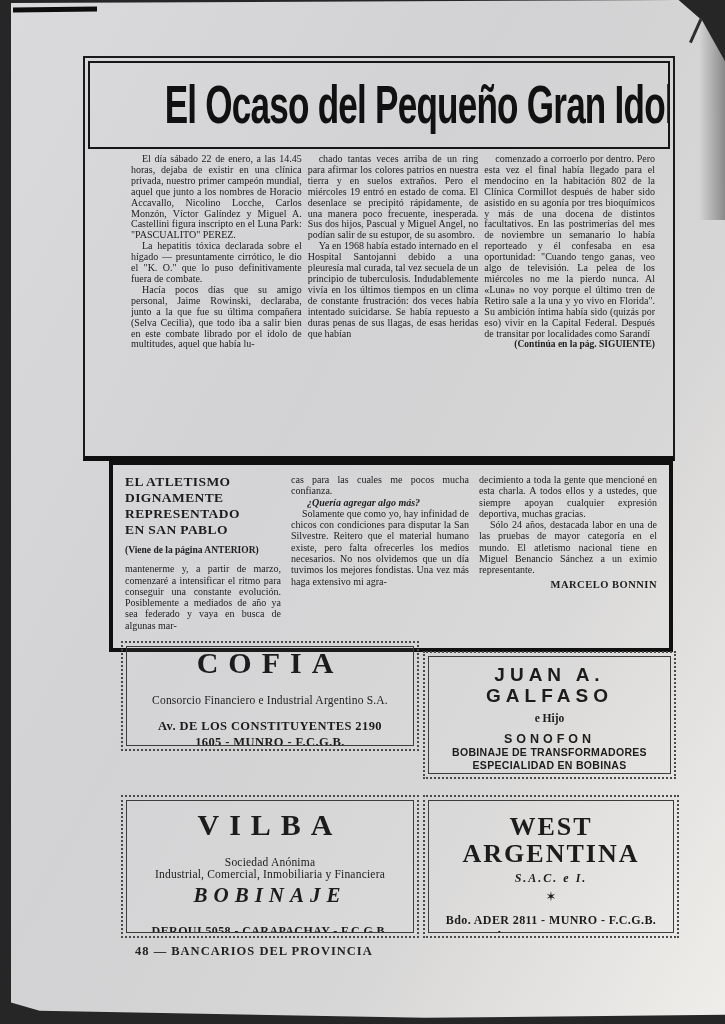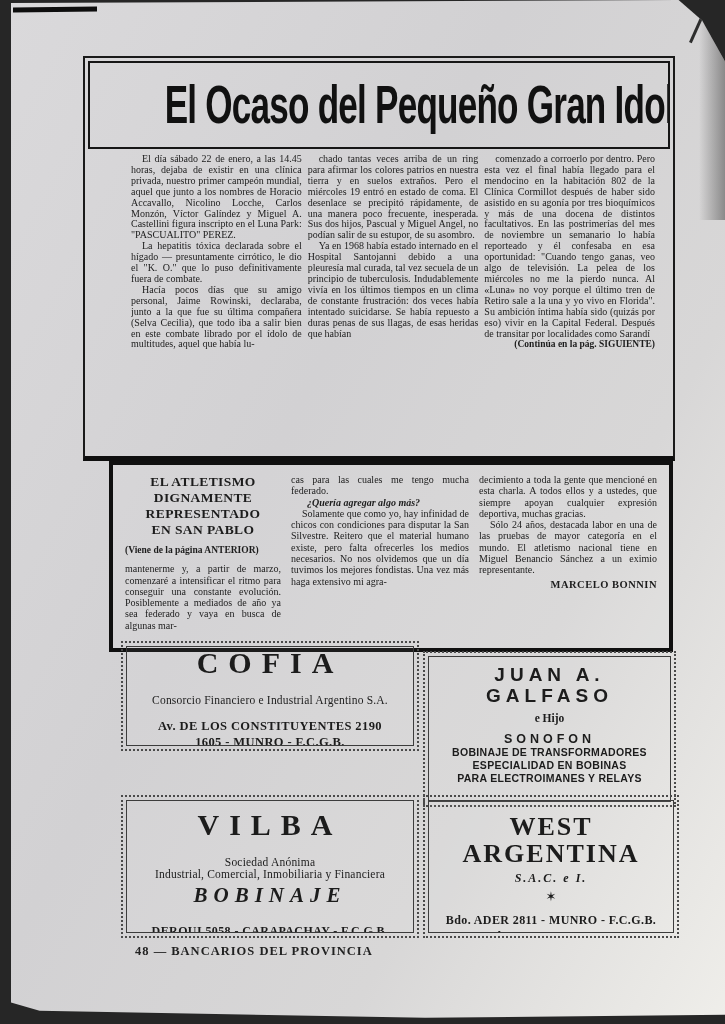--- a/index.html
+++ b/index.html
@@ -45,35 +45,35 @@
   
   .atl-box{
     position:absolute;left:98px;top:461px;width:564px;height:191px;
     border:4px solid #101010;background:rgba(255,255,255,.06);
     display:flex;gap:10px;padding:9px 12px;box-sizing:border-box;overflow:hidden;
   }
   .atl-col{overflow:hidden;font-size:10px;line-height:11.3px;text-align:justify;}
   .atl-col1{width:156px;flex:none;}
   .atl-col2{width:178px;flex:none;}
   .atl-col3{flex:1;}
-  .atl-title{font-family:"Liberation Serif", serif;font-weight:bold;font-size:13.5px;line-height:16px;letter-spacing:.4px;text-align:center;margin-bottom:7px;}
+  .atl-title{font-family:"Liberation Serif", serif;font-weight:bold;font-size:13.5px;line-height:16px;letter-spacing:.4px;text-align:left;margin-bottom:7px;}
   .atl-note{font-weight:bold;font-size:9.5px;margin-bottom:7px;text-align:left;}
   .atl-col p{margin:0;}
   .atl-question{font-weight:bold;font-style:italic;text-indent:16px;margin:1px 0;}
   .atl-byline{font-weight:bold;text-align:right;letter-spacing:.5px;font-size:10.5px;margin-top:3px;}
   .indent{text-indent:11px;}
 
   
   .ad{
     position:absolute;background:rgba(255,255,255,.05);
     border:1px solid #3c3c3c;outline:2px dotted #4a4a4a;outline-offset:3px;
     box-sizing:border-box;text-align:center;overflow:hidden;
   }
   .ad-cofia{left:115px;top:646px;width:288px;height:100px;padding-top:0;}
-  .ad-galfaso{left:417px;top:656px;width:243px;height:146px;padding-top:8px;}
+  .ad-galfaso{left:417px;top:656px;width:243px;height:118px;padding-top:8px;}
   .ad-vilba{left:115px;top:800px;width:288px;height:133px;padding-top:8px;}
   .ad-west{left:417px;top:800px;width:246px;height:133px;padding-top:12px;}
   .ad-name-big{font-family:"Liberation Serif", serif;font-weight:bold;font-size:30px;letter-spacing:10px;line-height:1.05;}
   .ad-name-med{font-family:"Liberation Sans", sans-serif;font-weight:bold;font-size:19px;letter-spacing:5px;line-height:1.1;}
   .ad-tagline{font-size:11.5px;margin-top:15px;letter-spacing:.2px;}
   .ad-lines{font-family:"Liberation Serif", serif;font-weight:bold;font-size:12.5px;line-height:16px;margin-top:12px;letter-spacing:.4px;}
   .ad-sub{font-weight:bold;font-size:11.5px;margin-top:5px;}
   .ad-brand{font-weight:bold;font-size:12.5px;letter-spacing:4px;margin-top:8px;font-family:"Liberation Sans", sans-serif;}
   .ad-smalls{font-size:10.5px;line-height:13px;font-weight:bold;letter-spacing:.3px;font-family:"Liberation Sans", sans-serif;}
   .ad-product{font-family:"Liberation Serif", serif;font-weight:bold;font-style:italic;font-size:21px;letter-spacing:6px;margin:3px 0 2px;}
@@ -121,21 +121,21 @@
       <div class="atl-title">
         <div>EL ATLETISMO</div>
         <div>DIGNAMENTE</div>
         <div>REPRESENTADO</div>
         <div>EN SAN PABLO</div>
       </div>
       <div class="atl-note">(Viene de la página ANTERIOR)</div>
       <p>mantenerme y, a partir de marzo, comenzaré a intensificar el ritmo para conseguir una constante evolución. Posiblemente a mediados de año ya sea federado y vaya en busca de algunas mar-</p>
     </div>
     <div class="atl-col atl-col2">
-      <p>cas para las cuales me tengo mucha federado.</p>
+      <p>cas para las cuales me pocos mucha confianza.</p>
       <p class="atl-question">¿Quería agregar algo más?</p>
       <p class="indent">Solamente que como yo, hay infinidad de chicos con condiciones para disputar la San Silvestre. Reitero que el material humano existe, pero falta ofrecerles los medios necesarios. No nos olvidemos que un día tuvimos los mejores fondistas. Una vez más haga extensivo mi agra-</p>
     </div>
     <div class="atl-col atl-col3">
       <p>decimiento a toda la gente que mencioné en esta charla. A todos ellos y a ustedes, que siempre apoyan cualquier expresión deportiva, muchas gracias.</p>
       <p class="indent">Sólo 24 años, destacada labor en una de las pruebas de mayor categoría en el mundo. El atletismo nacional tiene en Miguel Benancio Sánchez a un eximio representante.</p>
       <div class="atl-byline">MARCELO BONNIN</div>
     </div>
   </div>
 

